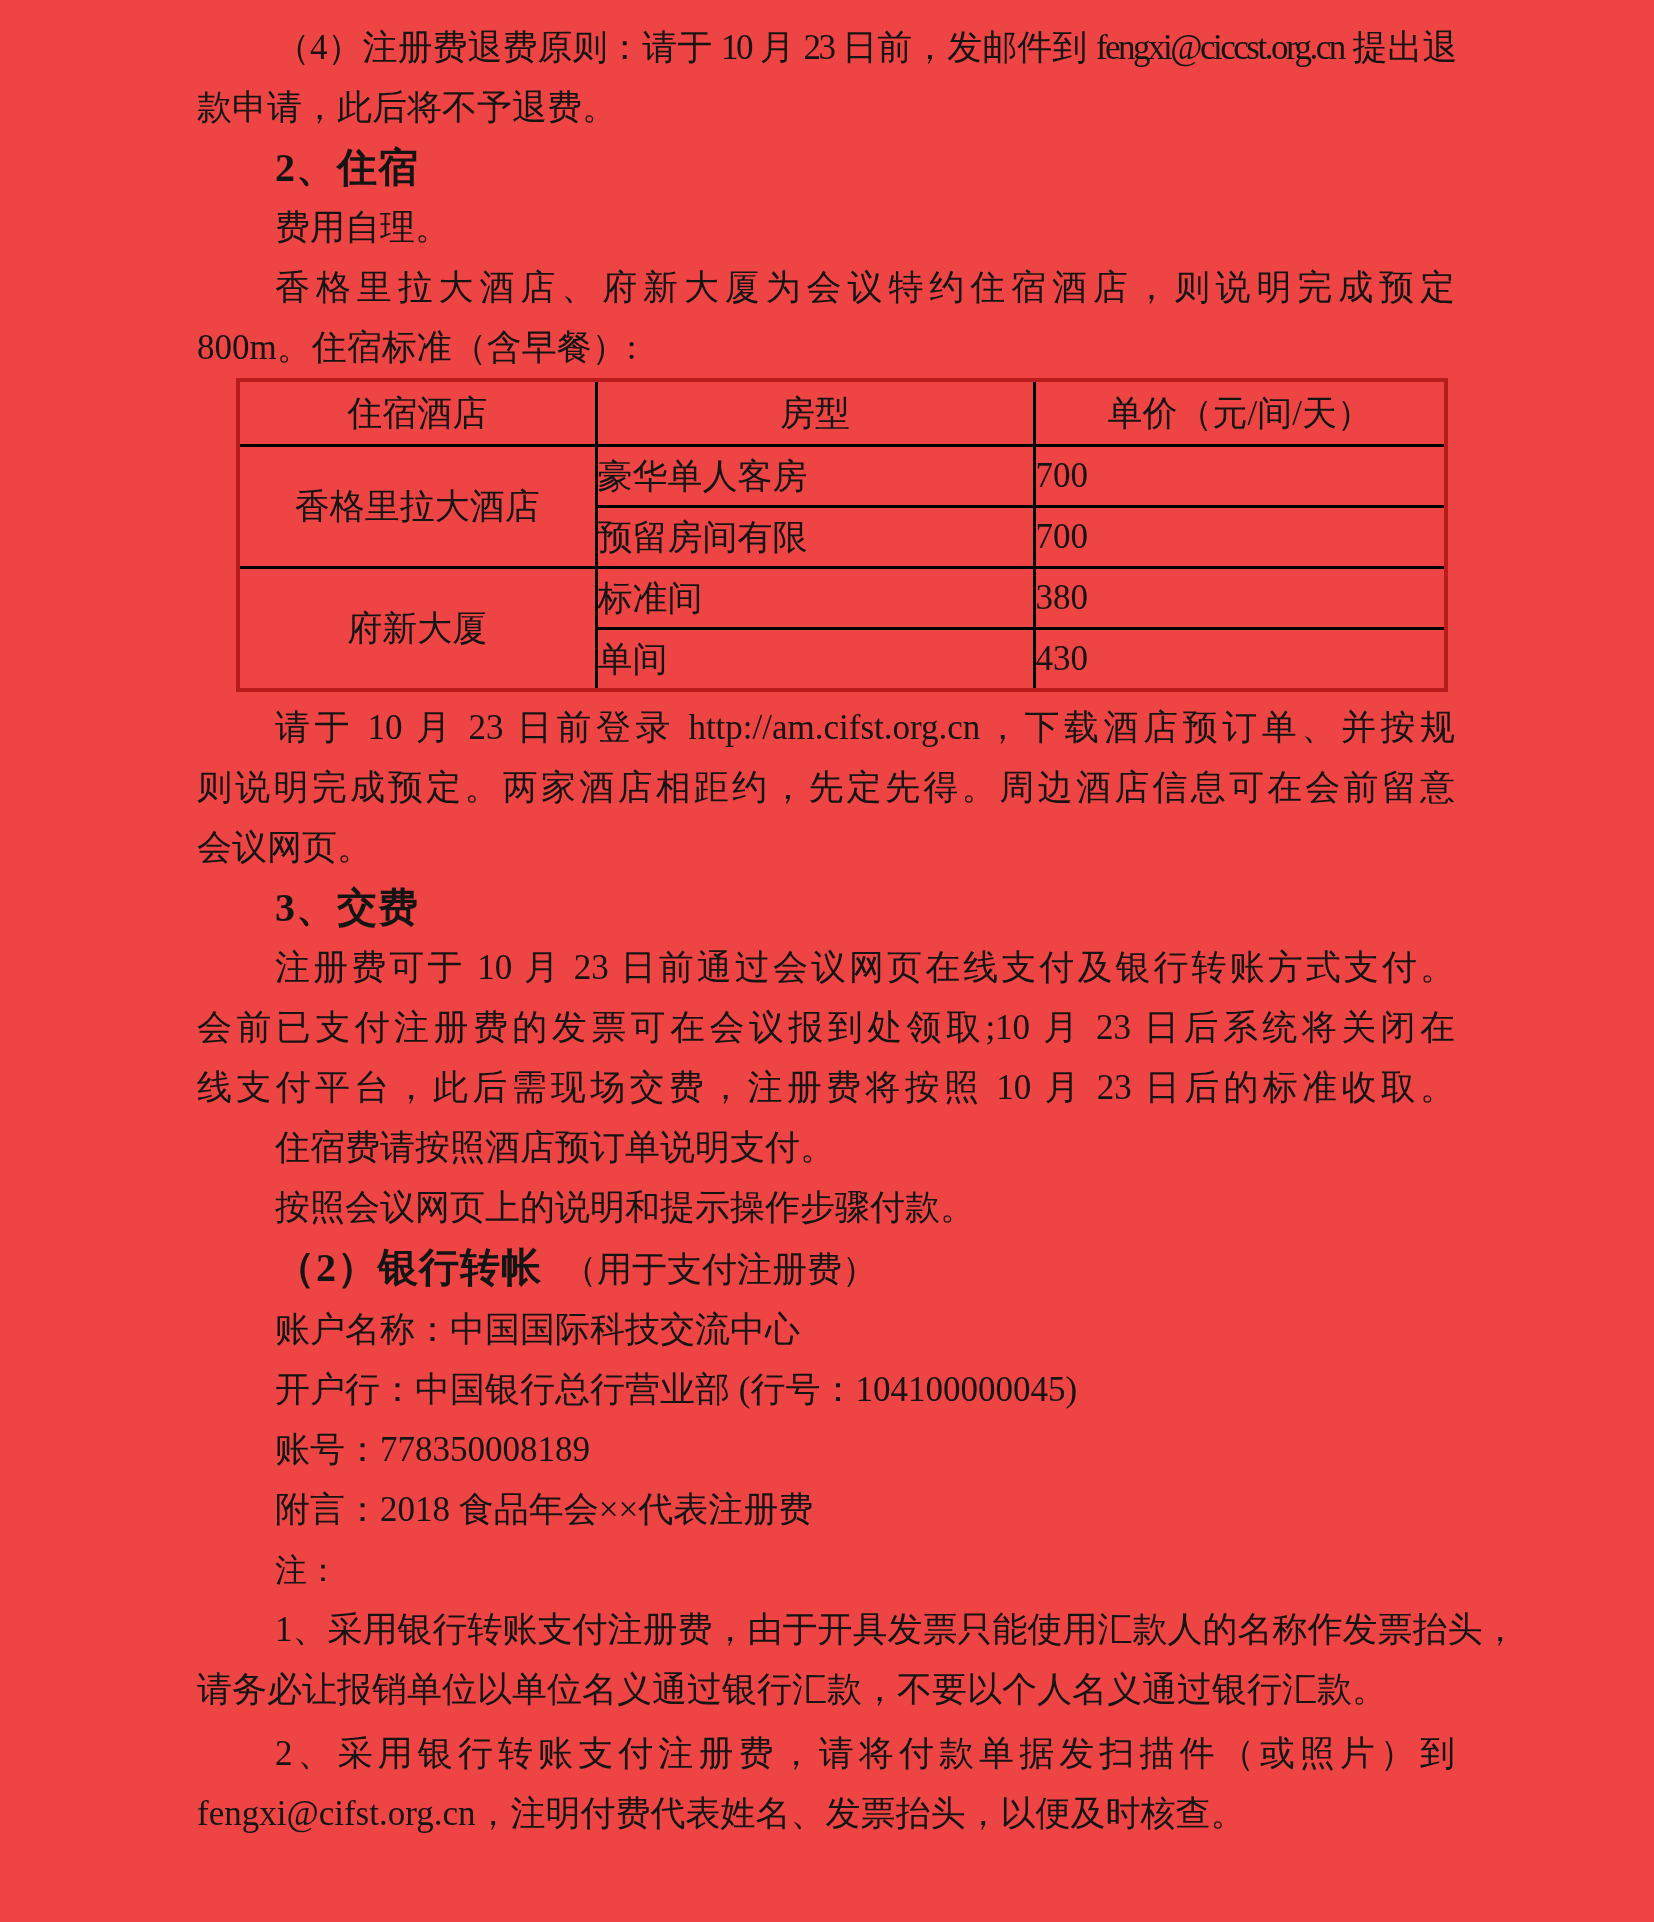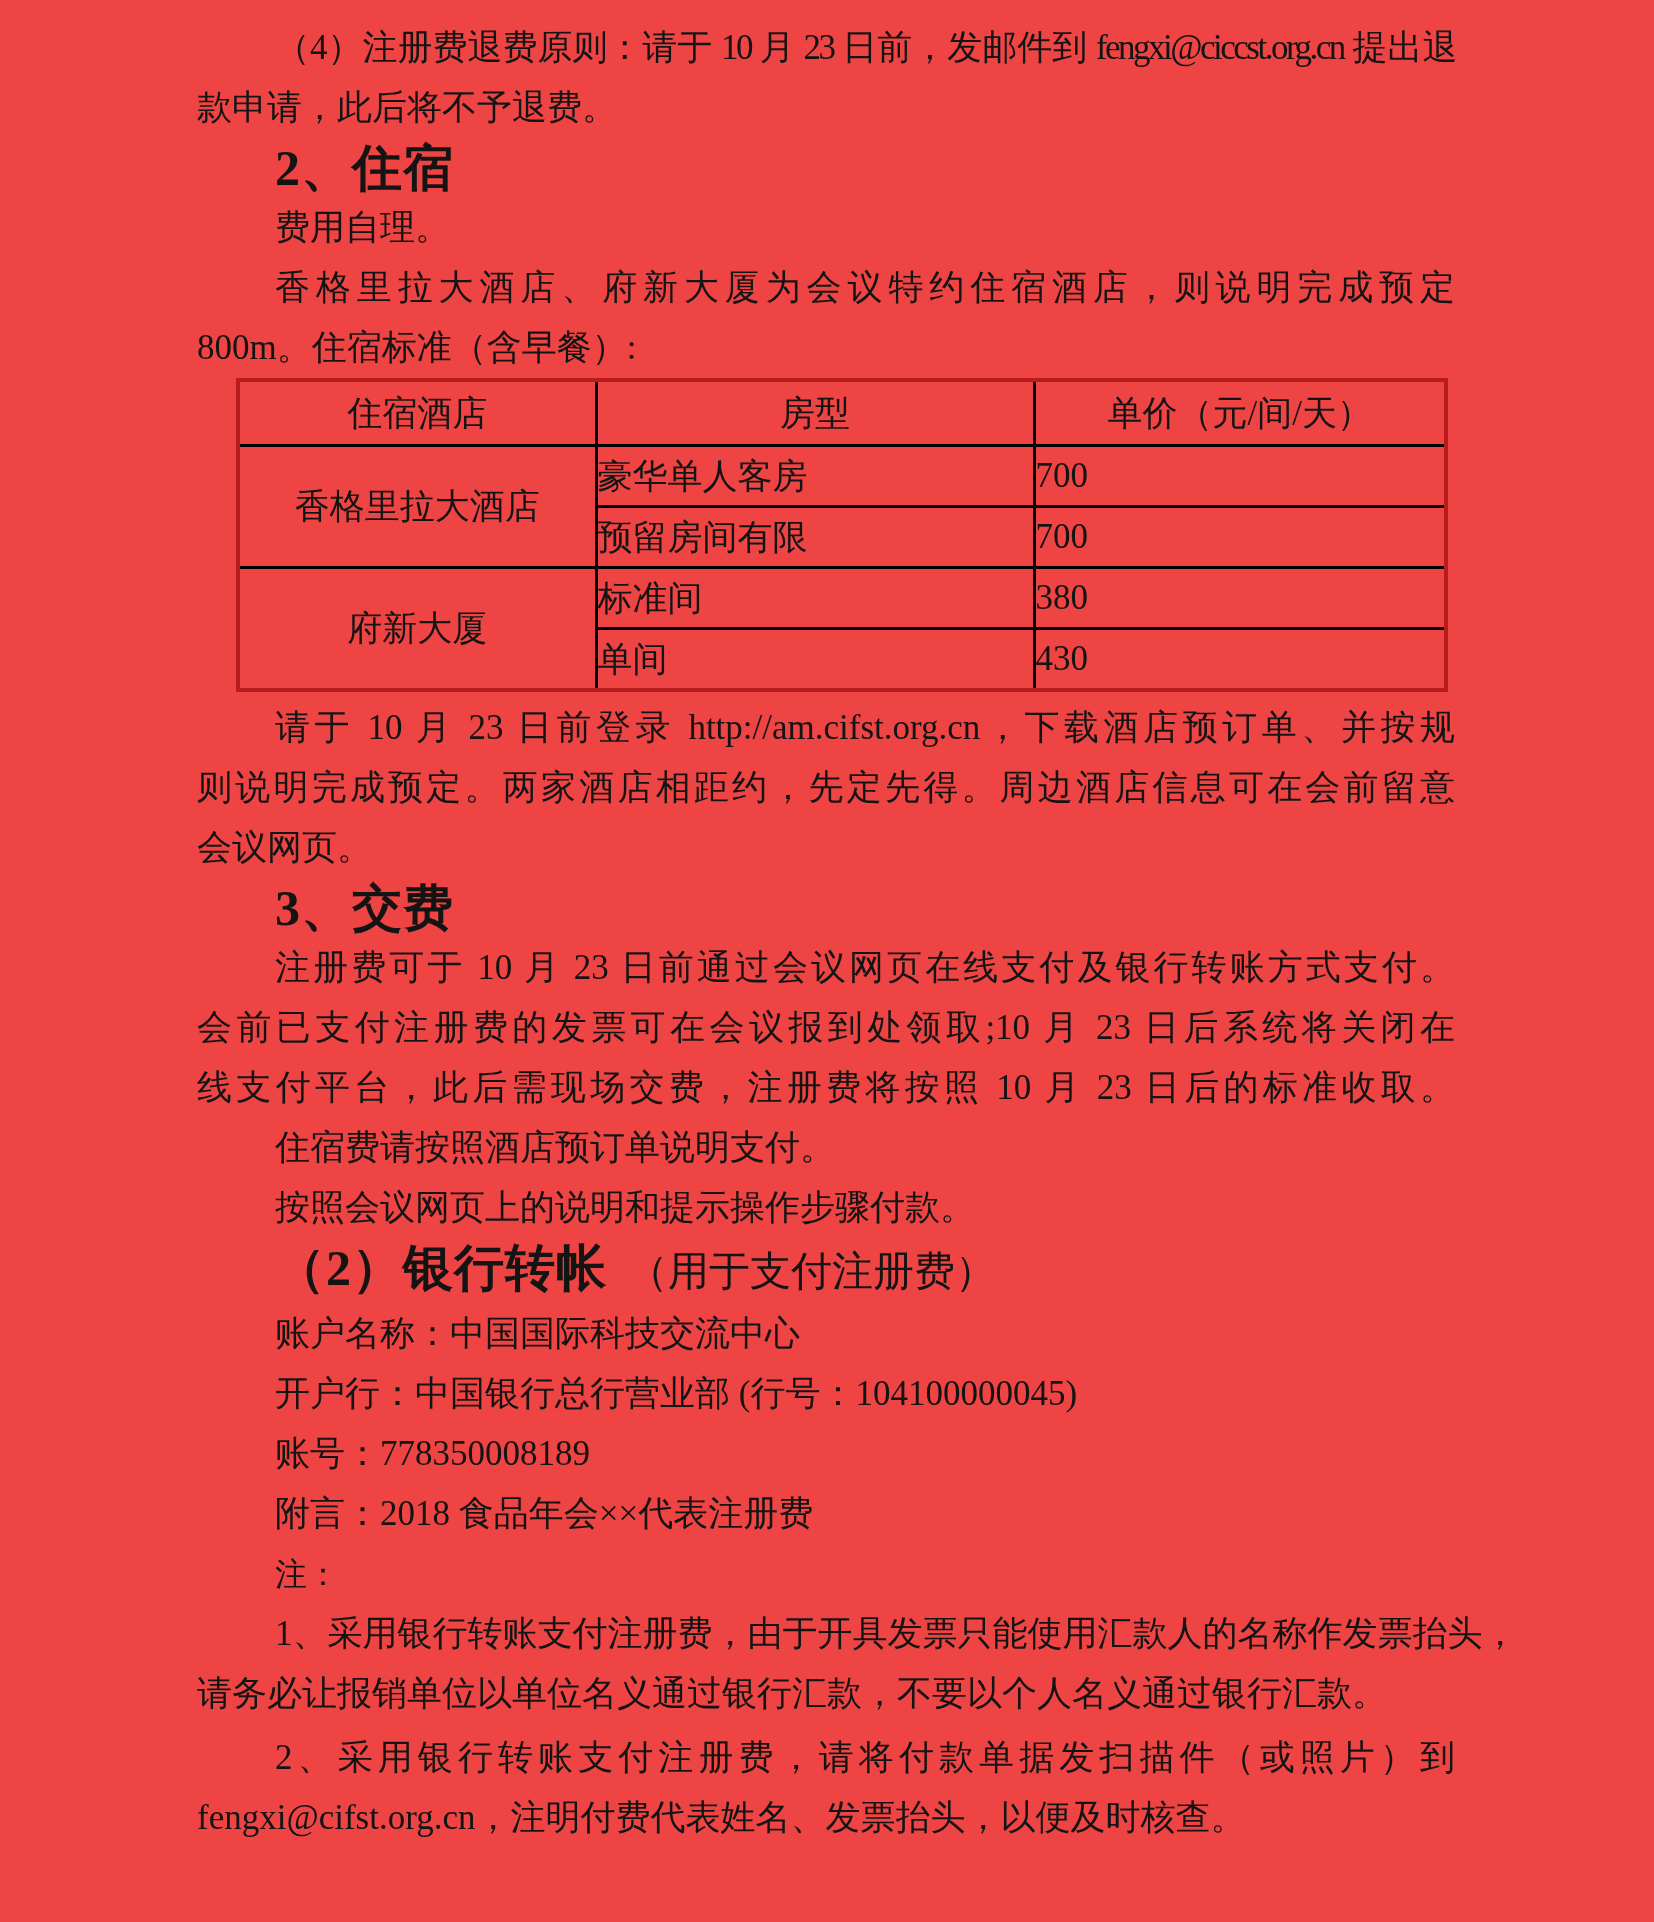--- a/index.html
+++ b/index.html
@@ -18,22 +18,22 @@
     white-space:nowrap;
     text-align:left;
   }
   .j{
     text-align:justify;
     text-align-last:justify;
     text-justify:inter-character;
   }
   .ind{padding-left:78px;}
   .tight{letter-spacing:-2.5px;}
-  .head{font-weight:bold;font-size:50px;letter-spacing:1px;}
-  .head-suffix{font-weight:normal;font-size:41px;margin-left:20px;letter-spacing:0;}
+  .head{font-weight:bold;font-size:40px;letter-spacing:1px;}
+  .head-suffix{font-weight:normal;font-size:35px;margin-left:20px;letter-spacing:0;}
   .note-label{font-size:32px;}
   .mt4{margin-top:4px;}
   table.hotel{
     border-collapse:collapse;
     table-layout:fixed;
     width:1208px;
     margin:0 0 6px 39px;
   }
   table.hotel th,table.hotel td{
     border:3px solid #000;

